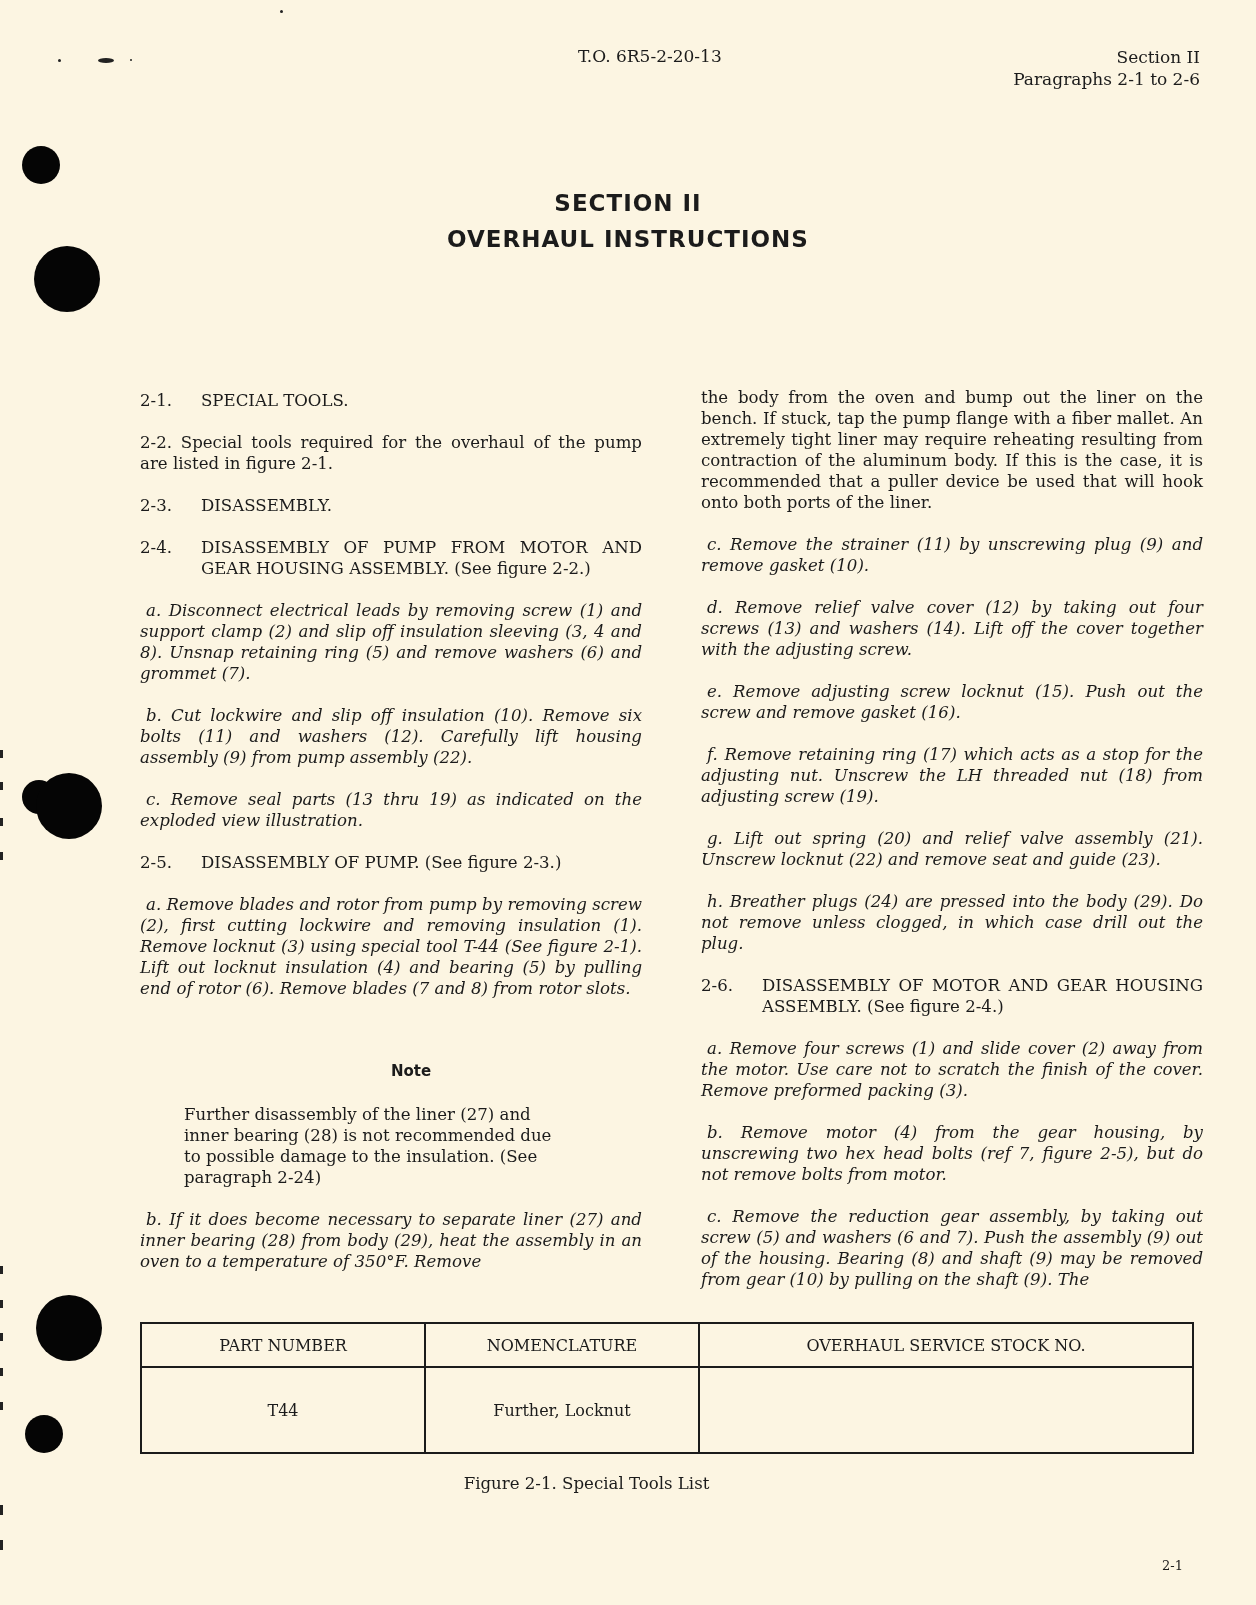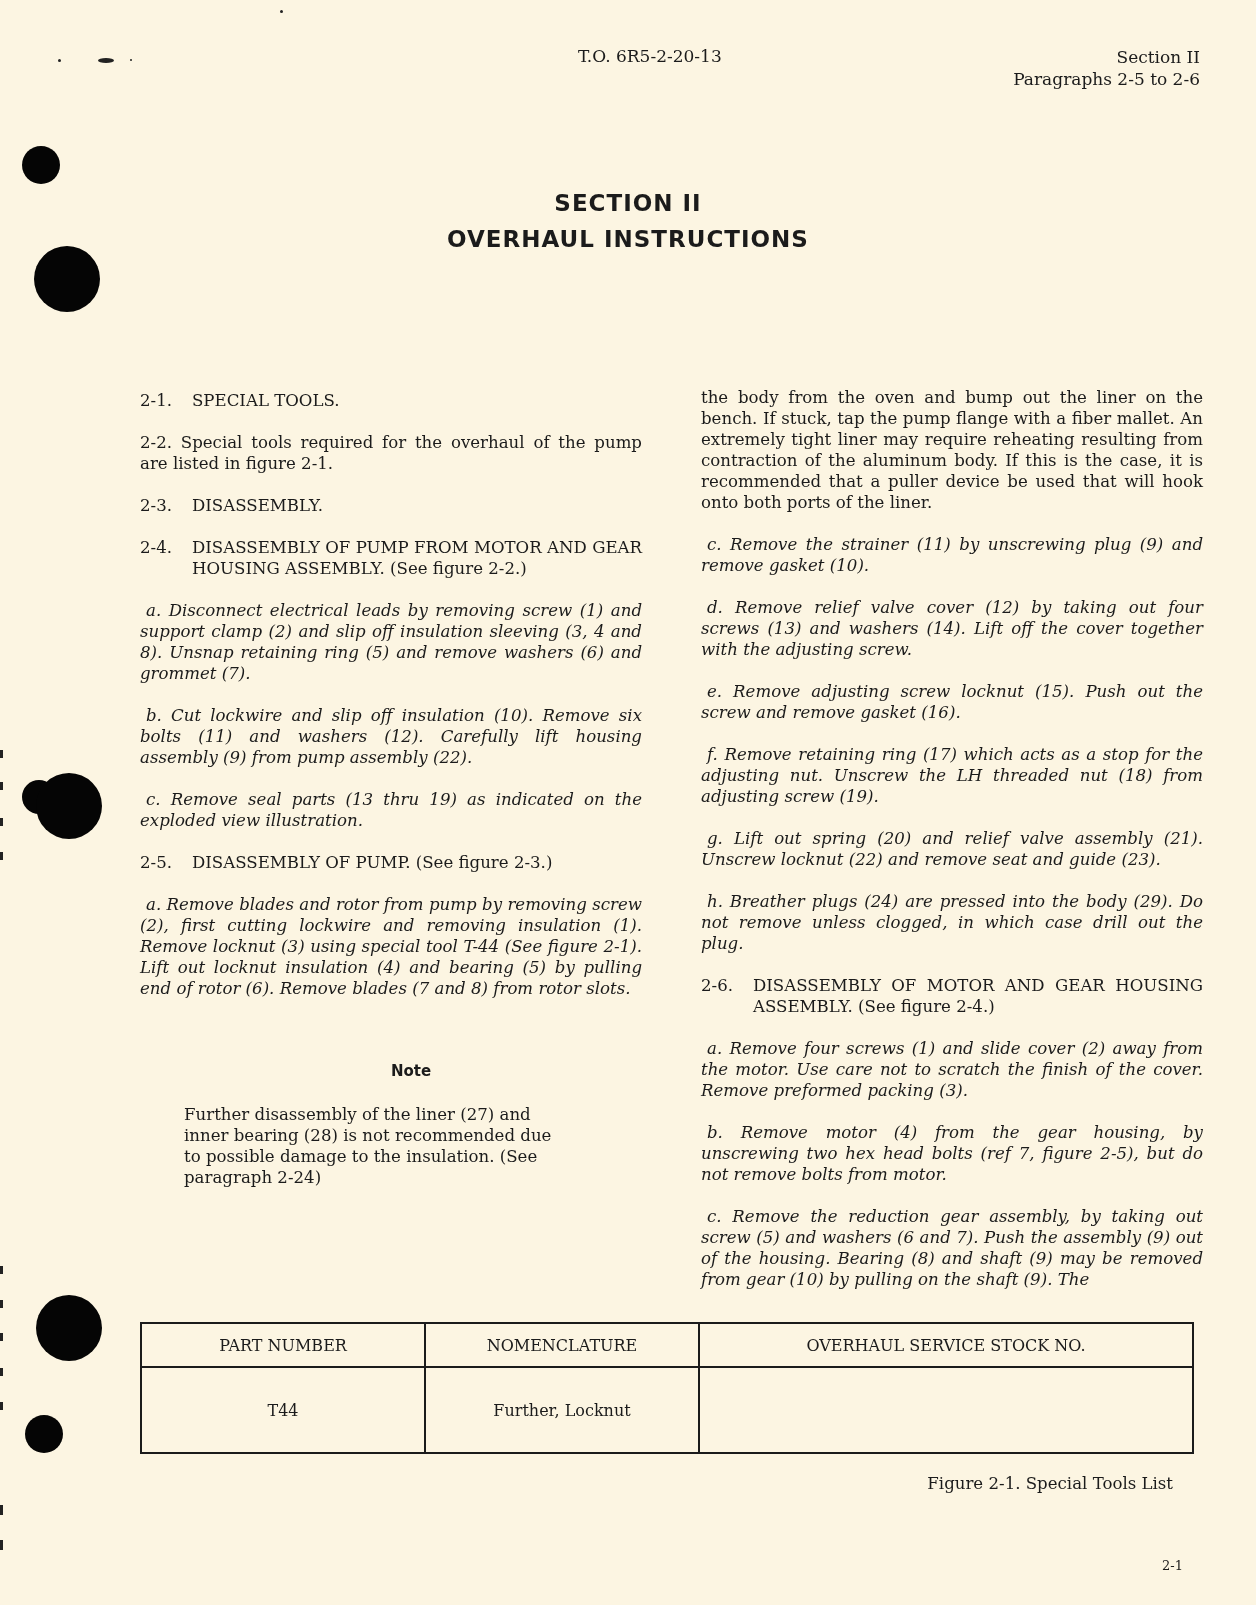--- a/index.html
+++ b/index.html
@@ -17,39 +17,39 @@
     position:absolute; left:0; width:1256px; text-align:center;
     font-family:"DejaVu Sans", "Liberation Sans", sans-serif; font-weight:bold;
     font-size:23px; letter-spacing:1px;
   }
   .t1 { top:190px; }
   .t2 { top:226px; }
   .col { position:absolute; width:502px; font-size:16.6px; line-height:21px; }
   .col-left { left:140px; top:390px; }
   .col-right { left:701px; top:387px; }
   .para { margin:0 0 21px 0; text-align:justify; text-align-last:left; }
-  .hang { display:flex; }
+  .hang { display:flex;gap:9px; }
   .hang .num { width:52px; flex:none; }
   .hang .txt { flex:1; }
   .sub { text-indent:6px;font-style:italic; }
   .note-title {
     text-align:center; font-family:"DejaVu Sans", "Liberation Sans", sans-serif;
     font-weight:bold; font-size:15px; margin:62px 0 22px 0; padding-left:40px;
   }
   .note-body { margin:0 70px 21px 44px; text-align:left; }
   table.tools {
     position:absolute; left:140px; top:1322px; width:1054px;
     border-collapse:collapse; font-size:16px;
   }
   table.tools th, table.tools td {
     border:2px solid #1b1b1b; text-align:center; font-weight:normal;margin-left:6px;
   }
   table.tools th { height:40px; }
   table.tools td { height:82px; }
-  .caption { position:absolute; top:1474px; left:0; width:1173px; text-align:right; font-size:16.6px; }
+  .caption { position:absolute; top:1474px; left:0; width:1173px; text-align:center; font-size:16.6px; }
   .page-num { position:absolute; top:1558px; left:1162px; font-size:13px; }
   .hole { position:absolute; background:#050505; border-radius:50%; }
   .speck { position:absolute; background:#222; border-radius:50%; }
   .edge-mark { position:absolute; left:0; width:3px; background:#222; }
 </style>
 </head>
 <body>
 
 <div class="page">
 
@@ -71,21 +71,21 @@
   <div class="edge-mark" style="top:1300px;height:8px;"></div>
   <div class="edge-mark" style="top:1333px;height:8px;"></div>
   <div class="edge-mark" style="top:1368px;height:8px;"></div>
   <div class="edge-mark" style="top:1402px;height:8px;"></div>
   <div class="edge-mark" style="top:1505px;height:10px;"></div>
   <div class="edge-mark" style="top:1540px;height:10px;"></div>
 
   <div class="hdr-center">T.O. 6R5-2-20-13</div>
   <div class="hdr-right">
     <div>Section II</div>
-    <div>Paragraphs 2-5 to 2-6</div>
+    <div>Paragraphs 2-1 to 2-6</div>
   </div>
 
   <div class="title t1">SECTION II</div>
   <div class="title t2">OVERHAUL INSTRUCTIONS</div>
 
   <div class="col col-left">
     <div class="para hang">
       <span class="num">2-1.</span>
       <span class="txt">SPECIAL TOOLS.</span>
     </div>
@@ -104,20 +104,21 @@
     <p class="para sub">a. Disconnect electrical leads by removing screw (1) and support clamp (2) and slip off insulation sleeving (3, 4 and 8). Unsnap retaining ring (5) and remove washers (6) and grommet (7).</p>
     <p class="para sub">b. Cut lockwire and slip off insulation (10). Remove six bolts (11) and washers (12). Carefully lift housing assembly (9) from pump assembly (22).</p>
     <p class="para sub">c. Remove seal parts (13 thru 19) as indicated on the exploded view illustration.</p>
     <div class="para hang">
       <span class="num">2-5.</span>
       <span class="txt">DISASSEMBLY OF PUMP. (See figure 2-3.)</span>
     </div>
     <p class="para sub">a. Remove blades and rotor from pump by removing screw (2), first cutting lockwire and removing insulation (1). Remove locknut (3) using special tool T-44 (See figure 2-1). Lift out locknut insulation (4) and bearing (5) by pulling end of rotor (6). Remove blades (7 and 8) from rotor slots.</p>
     <div class="note-title">Note</div>
     <p class="note-body">Further disassembly of the liner (27) and inner bearing (28) is not recommended due to possible damage to the insulation. (See paragraph 2-24)</p>
+    <p class="para sub">b. If it does become necessary to separate liner (27) and inner bearing (28) from body (29), heat the assembly in an oven to a temperature of 350°F. Remove</p>
   </div>
 
   <div class="col col-right">
     <p class="para">the body from the oven and bump out the liner on the bench. If stuck, tap the pump flange with a fiber mallet. An extremely tight liner may require reheating resulting from contraction of the aluminum body. If this is the case, it is recommended that a puller device be used that will hook onto both ports of the liner.</p>
     <p class="para sub">c. Remove the strainer (11) by unscrewing plug (9) and remove gasket (10).</p>
     <p class="para sub">d. Remove relief valve cover (12) by taking out four screws (13) and washers (14). Lift off the cover together with the adjusting screw.</p>
     <p class="para sub">e. Remove adjusting screw locknut (15). Push out the screw and remove gasket (16).</p>
     <p class="para sub">f. Remove retaining ring (17) which acts as a stop for the adjusting nut. Unscrew the LH threaded nut (18) from adjusting screw (19).</p>
     <p class="para sub">g. Lift out spring (20) and relief valve assembly (21). Unscrew locknut (22) and remove seat and guide (23).</p>
     <p class="para sub">h. Breather plugs (24) are pressed into the body (29). Do not remove unless clogged, in which case drill out the plug.</p>

